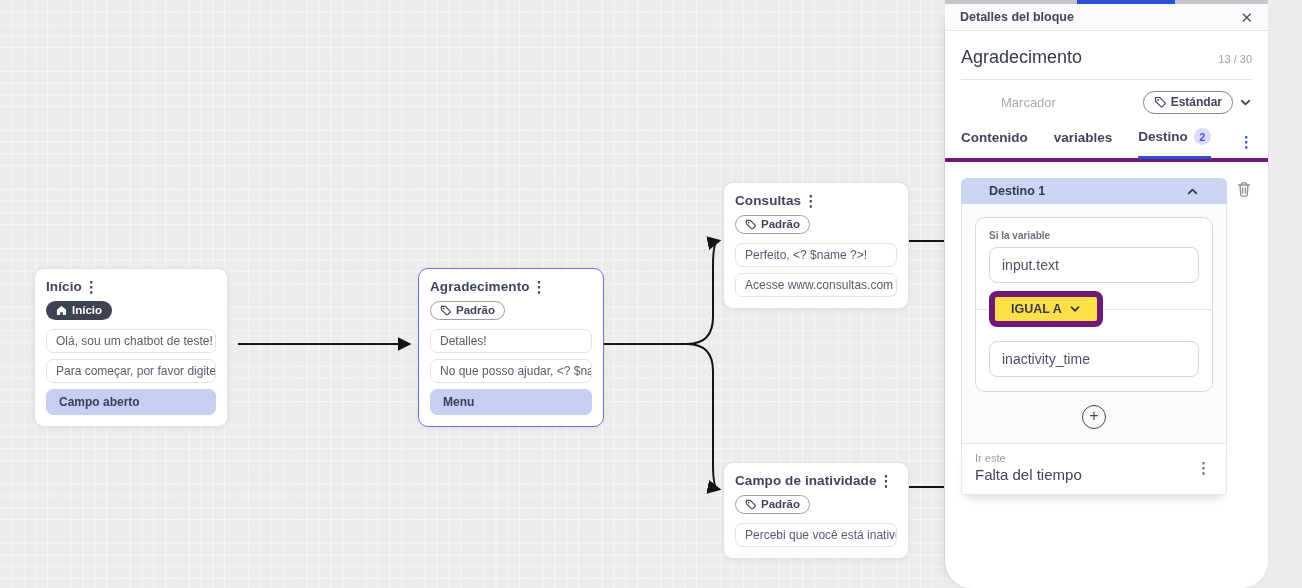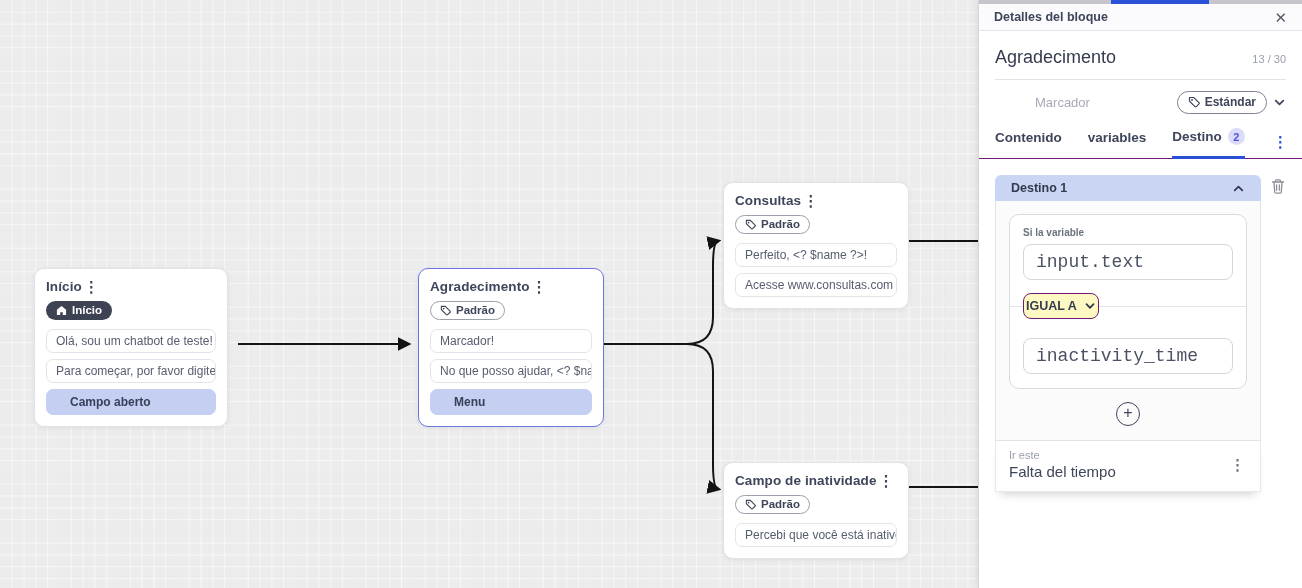--- a/index.html
+++ b/index.html
@@ -38,26 +38,26 @@
   .badge-outline {
     display:inline-flex; align-items:center; gap:5px; margin-top:7px;
     background:#fff; border:1.3px solid #9ba0ab; color:#3f455a; border-radius:999px;
     padding:2px 9px 3px; font-size:11.5px; font-weight:700;
   }
   .rows { margin-top:9px; display:flex; flex-direction:column; gap:6px; }
   .row {
     background:#fff; border:1px solid #e3e4e9; border-radius:7px; padding:4px 9px;
     font-size:12px; color:#565d6e; white-space:nowrap; overflow:hidden;
   }
-  .row.hl { background:#c5cff2; border-color:#c5cff2; font-weight:700; color:#39405a; padding:5px 23px; }
+  .row.hl { background:#c5cff2; border-color:#c5cff2; font-weight:700; color:#39405a; padding:5px 12px; }
 
   
   .panel {
-    position:absolute; left:978px; top:0; width:324px; height:588px;
-    background:#fff; border-left:1px solid #d4d5d9; box-shadow:-2px 0 6px rgba(0,0,0,.07);
+    position:absolute; left:944px; top:0; width:324px; height:588px;
+    background:#fff; border-left:1px solid #d4d5d9; box-shadow:-2px 0 6px rgba(0,0,0,.07);border-radius:27px;
   }
   .topstrip { position:relative; height:4px; background:#c4c6cb; }
   .topstrip .active-seg { position:absolute; left:132px; top:0; width:98px; height:4px; background:#2b50d8; }
   .panel-header {
     height:27px; display:flex; align-items:center; justify-content:space-between;
     padding:0 15px; background:#fbfbfd; border-bottom:1px solid #e5e6ea;
   }
   .panel-header-title { font-size:12.5px; font-weight:600; color:#3f455a; }
   .close-x { font-size:15px; color:#555b68; cursor:pointer; line-height:1; }
 
@@ -71,51 +71,51 @@
   .marcador-label { font-size:13px; color:#a7abb5; }
   .chip-wrap { display:flex; align-items:center; gap:6px; }
   .chip {
     display:inline-flex; align-items:center; gap:5px; border:1.5px solid #7d8290;
     border-radius:999px; padding:3px 10px 4px; font-size:12px; font-weight:700; color:#3f455a;
     cursor:pointer; background:#fff;
   }
   .chev { display:inline-flex; cursor:pointer; }
 
   .tabs { display:flex; align-items:flex-end; gap:26px; margin:14px -16px 16px; padding:0 16px;
-    border-bottom:1px solid #701a75; }
+    border-bottom:4px solid #701a75; }
   .tab { font-size:13.5px; font-weight:700; color:#3f455a; padding-bottom:11px; cursor:pointer;
     display:inline-flex; align-items:center; gap:6px; border-bottom:3px solid transparent; margin-bottom:-1px; }
   .tab.active { border-bottom-color:#2b50d8; }
   .tab-badge { display:inline-flex; align-items:center; justify-content:center; width:17px; height:17px;
     border-radius:50%; background:#dcdcf9; color:#4953d8; font-size:11px; font-weight:700; }
   .tabs .kebab { margin-left:auto; padding-bottom:9px; }
 
   .desc { margin-top:15px; font-size:13px; line-height:1.55; color:#525a6e; }
 
   .destino-wrap { display:flex; align-items:flex-start; gap:9px; margin-top:13px; }
   .destino-card { flex:1; }
   .destino-head {
-    background:#c9d5f2; border-radius:6px 6px 0 0; padding:6px 16px;
+    background:#c9d5f2; border-radius:6px 6px 0 0; padding:6px 28px;
     display:flex; align-items:center; justify-content:space-between; cursor:pointer;
   }
   .destino-title { font-size:12.5px; font-weight:700; color:#343b4e; }
   .destino-body { background:#fbfbfc; border:1px solid #e2e3e7; border-top:none; padding:13px 13px 10px; }
   .cond-card { background:#fff; border:1px solid #d9dade; border-radius:10px; padding:12px 0 14px; }
   .cond-inner { padding:0 13px; }
   .cond-label { font-size:10px; color:#6b7280;font-weight:bold; }
   .txt-input {
     width:100%; margin-top:6px; height:36px; border:1px solid #d5d6db; border-radius:8px;
-    padding:12px 12px; font-size:18px; color:#4a5263; background:#fff; outline:none;
-    font-family:Liberation Mono, monospace;
+    padding:12px 12px; font-size:14px; color:#4a5263; background:#fff; outline:none;
+    font-family:Liberation Sans, sans-serif;
   }
   .op-row { position:relative; margin:11px 0; height:30px; display:flex; align-items:center; }
   .op-row::before { content:""; position:absolute; left:0; right:0; top:50%; height:1px; background:#e3e4e8; }
   .op-select {
-    position:relative; margin-left:13px; background:#fef9c3; border:1px solid #701a75; border-radius:8px;
-    padding:5px 2px; display:inline-flex; align-items:center; gap:7px;
+    position:relative; margin-left:13px; background:#fde047; border:6px solid #701a75; border-radius:8px;
+    padding:5px 16px; display:inline-flex; align-items:center; gap:7px;
     font-size:12.5px; font-weight:700; color:#343b4e; cursor:pointer;
   }
   .plus-btn {
     width:24px; height:24px; border-radius:50%; border:1.6px solid #3f455a; background:transparent;
     margin:13px auto 4px; display:flex; align-items:center; justify-content:center;
     font-size:16px; color:#3f455a; cursor:pointer; line-height:1; padding-bottom:2px;
   }
   .destino-foot {
     background:#fff; border:1px solid #e7e8ec; border-top:none; padding:8px 13px 11px;
     display:flex; align-items:center; justify-content:space-between;
@@ -174,21 +174,21 @@
         <span class="kebab">⋮</span>
       </div>
       <span class="badge-outline">
         <svg class="icon-svg" width="11" height="11" viewBox="0 0 12 12">
           <path d="M1.5 1.5 h4.3 L11 6.6 a.9.9 0 0 1 0 1.3 L8.3 10.6 a.9.9 0 0 1 -1.3 0 L1.5 5.2 z" fill="none" stroke="#3f455a" stroke-width="1.2"></path>
           <circle cx="4" cy="4" r="0.9" fill="#3f455a"></circle>
         </svg>
         <span>Padrão</span>
       </span>
       <div class="rows">
-        <div class="row">Marcador!</div>
+        <div class="row">Detalles!</div>
         <div class="row">No que posso ajudar, &lt;? $name ...</div>
         <div class="row hl">Menu</div>
       </div>
     </div>
 
     <div class="node" style="left:723px; top:182px; width:186px;">
       <div class="node-head">
         <span class="node-title">Consultas</span>
         <span class="kebab">⋮</span>
       </div>

